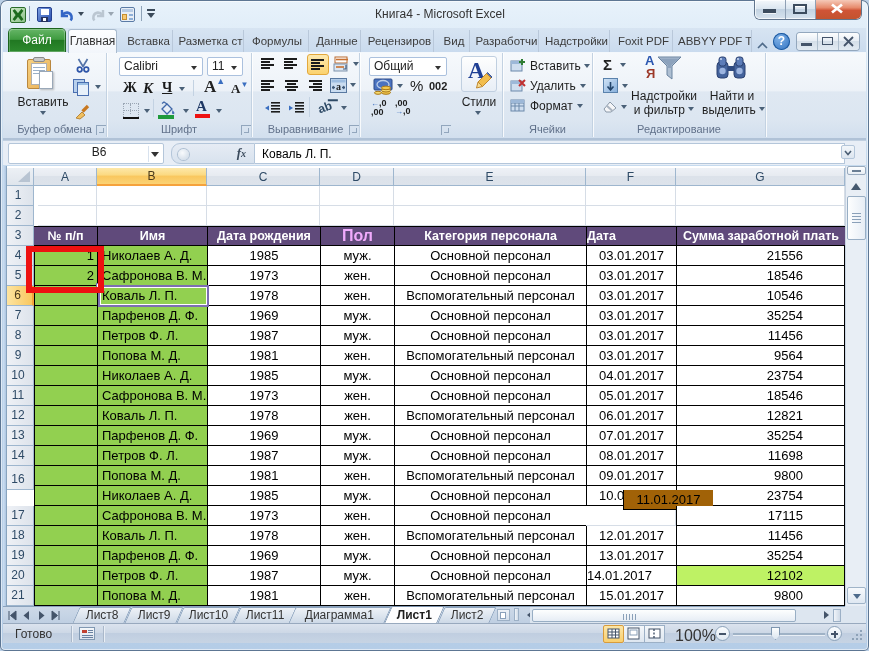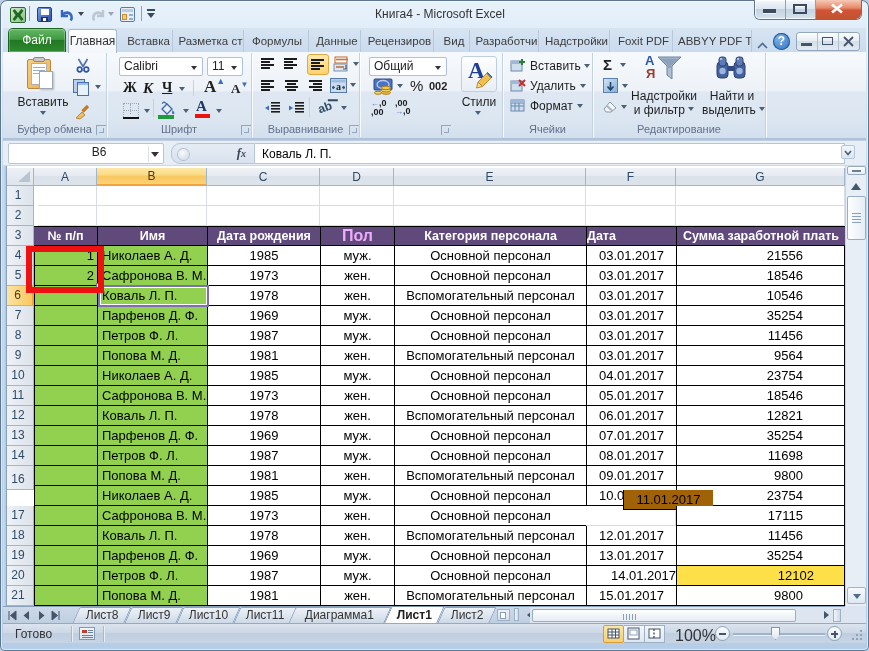--- a/index.html
+++ b/index.html
@@ -548,22 +548,22 @@
 <div class="cell" style="left:207px;top:546px;width:113px;height:20px;background:#fff;border-left:1px solid #000;border-bottom:1px solid #000;text-align:center;">1969</div>
 <div class="cell" style="left:320px;top:546px;width:74px;height:20px;background:#fff;border-left:1px solid #000;border-bottom:1px solid #000;text-align:center;">муж.</div>
 <div class="cell" style="left:394px;top:546px;width:192px;height:20px;background:#fff;border-left:1px solid #000;border-bottom:1px solid #000;text-align:center;">Основной персонал</div>
 <div class="cell" style="left:586px;top:546px;width:90px;height:20px;background:#fff;border-left:1px solid #000;border-bottom:1px solid #000;text-align:center;">13.01.2017</div>
 <div class="cell" style="border-right:1px solid #000;left:676px;top:546px;width:169px;height:20px;background:#fff;border-left:1px solid #000;border-bottom:1px solid #000;text-align:right;padding-right:41px;">35254</div>
 <div class="cell" style="left:34px;top:566px;width:63px;height:20px;background:#92d050;border-left:1px solid #000;border-bottom:1px solid #000;text-align:right;padding-right:3px;"></div>
 <div class="cell" style="left:97px;top:566px;width:110px;height:20px;background:#92d050;border-left:1px solid #000;border-bottom:1px solid #000;text-align:left;padding-left:4px;">Петров Ф. Л.</div>
 <div class="cell" style="left:207px;top:566px;width:113px;height:20px;background:#fff;border-left:1px solid #000;border-bottom:1px solid #000;text-align:center;">1987</div>
 <div class="cell" style="left:320px;top:566px;width:74px;height:20px;background:#fff;border-left:1px solid #000;border-bottom:1px solid #000;text-align:center;">муж.</div>
 <div class="cell" style="left:394px;top:566px;width:192px;height:20px;background:#fff;border-left:1px solid #000;border-bottom:1px solid #000;text-align:center;">Основной персонал</div>
-<div class="cell" style="left:586px;top:566px;width:90px;height:20px;background:#fff;border-left:1px solid #000;border-bottom:1px solid #000;text-align:right;">14.01.2017</div>
-<div class="cell" style="border-right:1px solid #000;left:676px;top:566px;width:169px;height:20px;background:#fde047;border-left:1px solid #000;border-bottom:1px solid #000;text-align:right;padding-right:30px;">12102</div>
+<div class="cell" style="left:586px;top:566px;width:90px;height:20px;background:#fff;border-left:1px solid #000;border-bottom:1px solid #000;text-align:left;">14.01.2017</div>
+<div class="cell" style="border-right:1px solid #000;left:676px;top:566px;width:169px;height:20px;background:#bef264;border-left:1px solid #000;border-bottom:1px solid #000;text-align:right;padding-right:41px;">12102</div>
 <div class="cell" style="left:34px;top:586px;width:63px;height:20px;background:#92d050;border-left:1px solid #000;border-bottom:1px solid #000;text-align:right;padding-right:3px;"></div>
 <div class="cell" style="left:97px;top:586px;width:110px;height:20px;background:#92d050;border-left:1px solid #000;border-bottom:1px solid #000;text-align:left;padding-left:4px;">Попова М. Д.</div>
 <div class="cell" style="left:207px;top:586px;width:113px;height:20px;background:#fff;border-left:1px solid #000;border-bottom:1px solid #000;text-align:center;">1981</div>
 <div class="cell" style="left:320px;top:586px;width:74px;height:20px;background:#fff;border-left:1px solid #000;border-bottom:1px solid #000;text-align:center;">жен.</div>
 <div class="cell" style="left:394px;top:586px;width:192px;height:20px;background:#fff;border-left:1px solid #000;border-bottom:1px solid #000;text-align:center;">Вспомогательный персонал</div>
 <div class="cell" style="left:586px;top:586px;width:90px;height:20px;background:#fff;border-left:1px solid #000;border-bottom:1px solid #000;text-align:center;">15.01.2017</div>
 <div class="cell" style="border-right:1px solid #000;left:676px;top:586px;width:169px;height:20px;background:#fff;border-left:1px solid #000;border-bottom:1px solid #000;text-align:right;padding-right:41px;">9800</div>
 <div class="ab" style="left:98px;top:285px;width:111px;height:22px;border:2px solid #7d6fb2;box-shadow:inset 0 0 0 1px #fff;pointer-events:none"></div>
 <div class="ab" style="left:96px;top:283px;width:5px;height:5px;background:#fff;border:1px solid #7d6fb2"></div>
 <div class="ab" style="left:26px;top:246px;width:78px;height:47px;border:6px solid #ee1111"></div>

